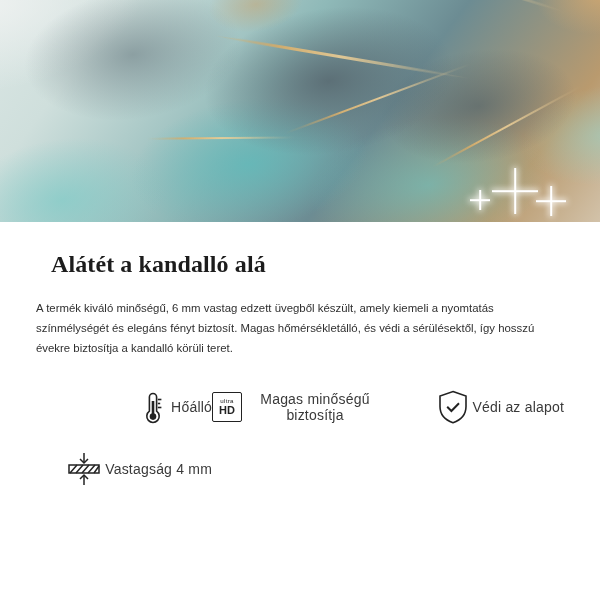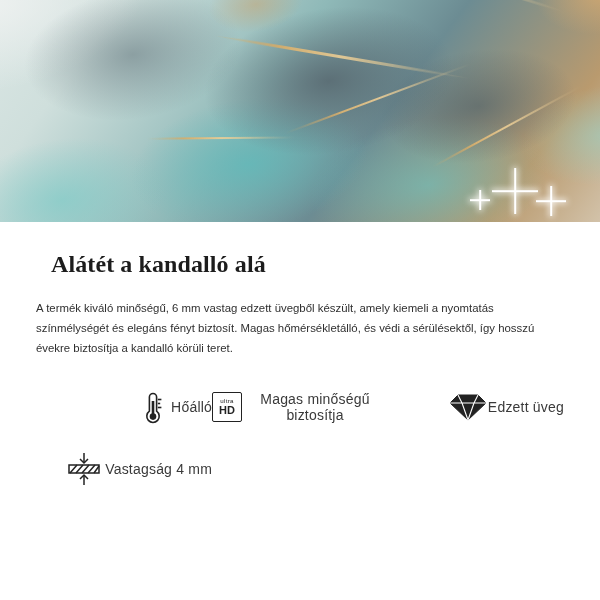--- a/index.html
+++ b/index.html
@@ -250,30 +250,30 @@
       <div class="feature">
         <div class="feature-icon">
           <div class="ultrahd-box">
             <span class="u-top">ultra</span>
             <span class="u-bot">HD</span>
           </div>
         </div>
         <div class="feature-label">Magas minőségű biztosítja</div>
       </div>
 
-
-      <div class="feature">
-        <div class="feature-icon">
-          <svg width="40" height="36" viewBox="0 0 40 36" fill="#222" stroke="#222" stroke-width="1">
-            <path d="M10 6h20l8 8-18 17L2 14l8-8z" fill="#222"></path>
-            <path d="M10 6l4 8h12l4-8M2 14h36M14 14l6 17M26 14l-6 17" stroke="#fff" stroke-width="1.1" fill="none"></path>
+      <div class="feature">
+        <div class="feature-icon">
+          <svg width="38" height="42" viewBox="0 0 38 42" fill="none" stroke="#222" stroke-width="1.6">
+            <path d="M19 5.5 32 10v10.5c0 8.2-5.5 13.6-13 16.2-7.5-2.6-13-8-13-16.2V10L19 5.5z"></path>
+            <path d="M13.2 20.8l4.2 4.2 7.6-7.8" stroke-width="2"></path>
           </svg>
         </div>
-        <div class="feature-label">Edzett üveg</div>
-      </div>
+        <div class="feature-label">Védi az alapot</div>
+      </div>
+
 
 
       <div class="feature">
         <div class="feature-icon">
           <svg width="42" height="40" viewBox="0 0 42 40" fill="none" stroke="#222" stroke-width="1.5">
             <line x1="21" y1="4" x2="21" y2="13"></line>
             <path d="M17 10l4 4 4-4" fill="none"></path>
             <rect x="6" y="16" width="30" height="8" fill="none"></rect>
             <line x1="7" y1="24" x2="14" y2="16"></line>
             <line x1="13" y1="24" x2="20" y2="16"></line>

